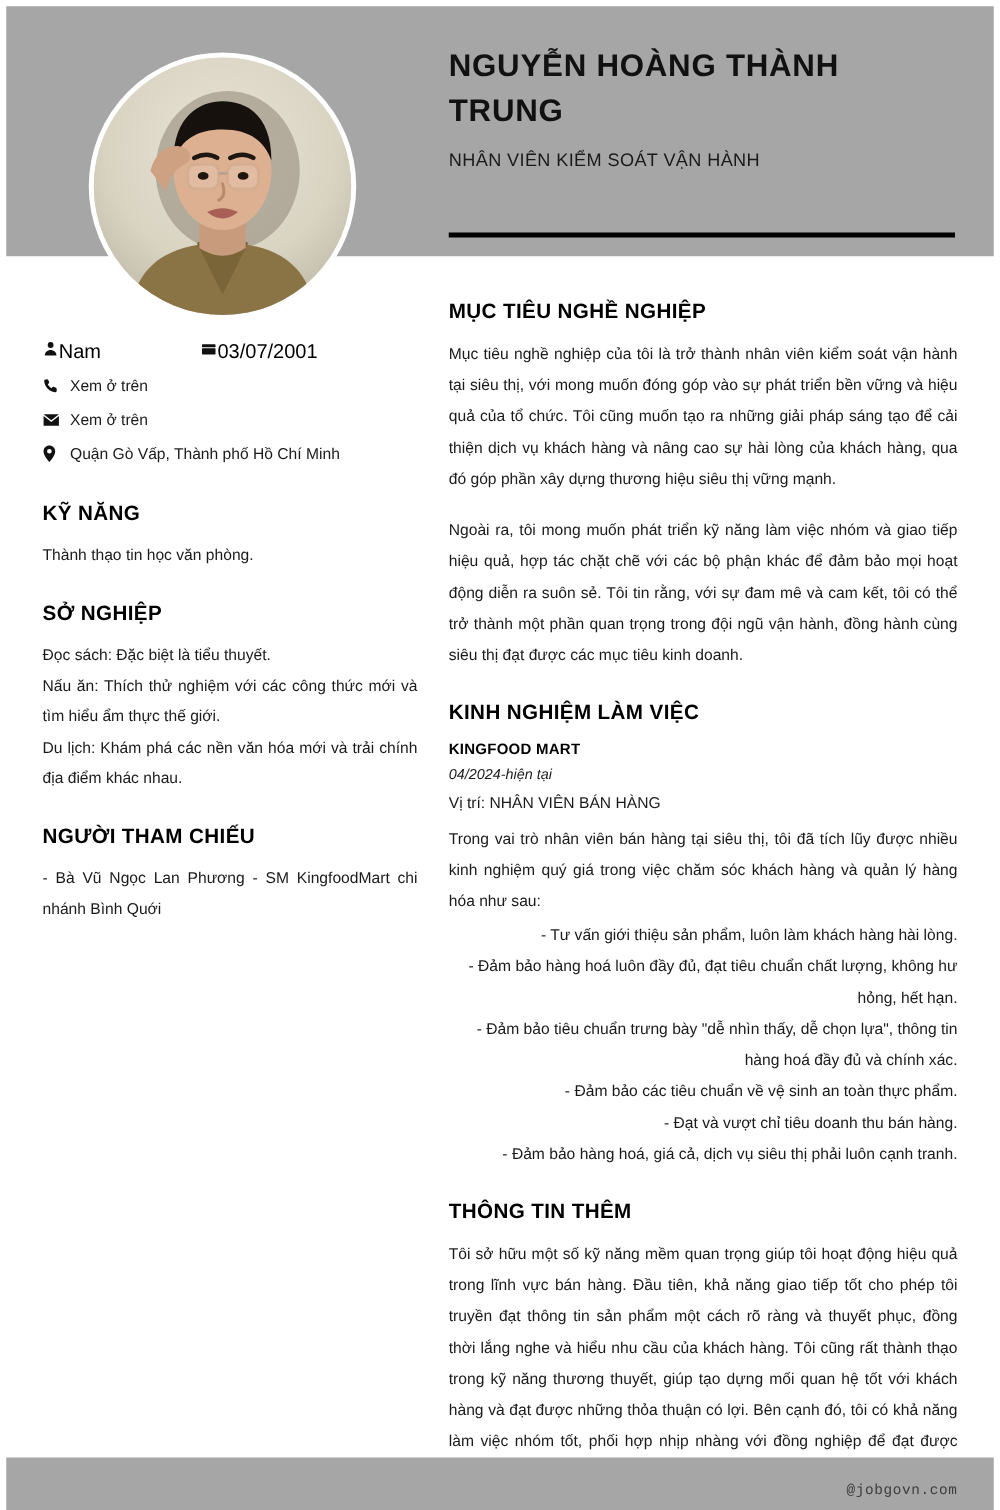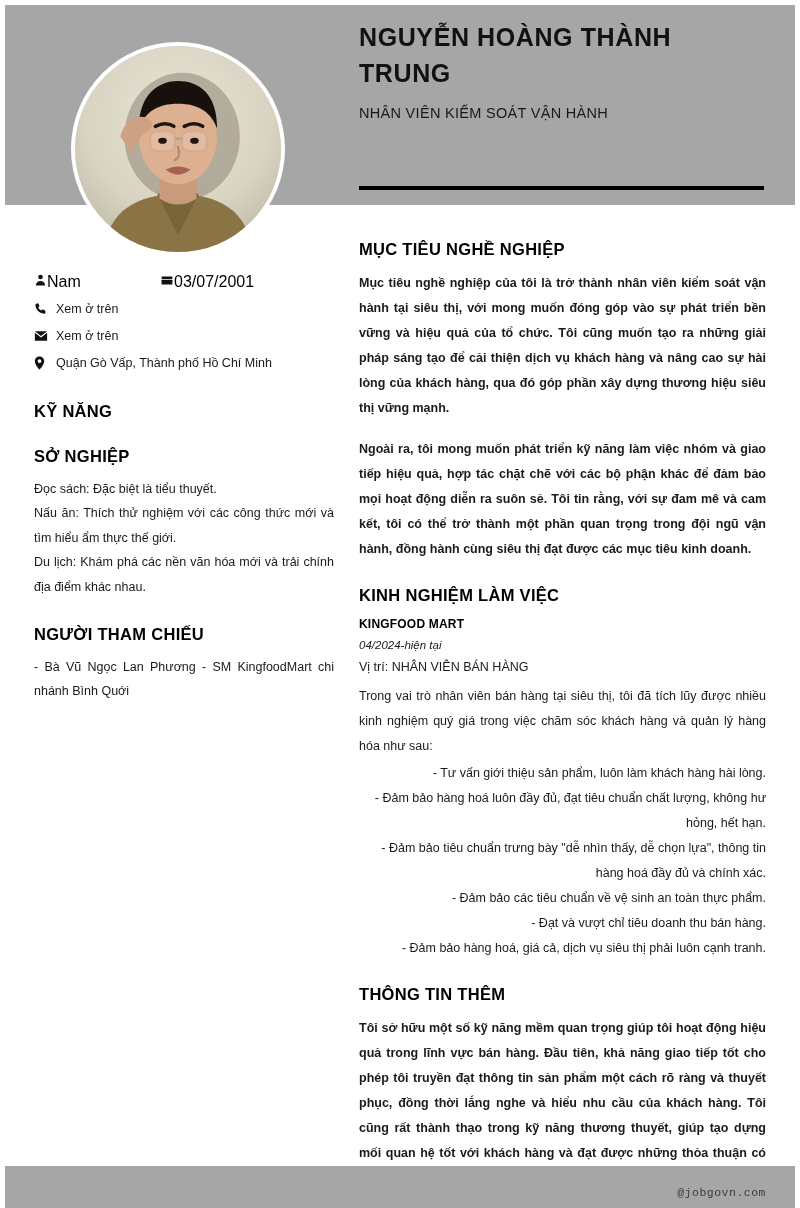--- a/index.html
+++ b/index.html
@@ -48,21 +48,21 @@
     overflow: hidden;
     position: relative;
     background: #ded9cc;
   }
   .photo svg { display: block; width: 100%; height: 100%; }
 
   
   .header-text {
     position: absolute;
     left: 359px;
-    top: 20px;
+    top: 36px;
     width: 410px;
     z-index: 3;
   }
   .cand-name {
     font-size: 25px;
     font-weight: bold;
     letter-spacing: .6px;
     color: #111111;
     line-height: 1.42;
   }
@@ -147,21 +147,20 @@
     color: #000000;
     letter-spacing: .3px;
     margin-bottom: 12px;
   }
   .sec-block { margin-bottom: 24px; }
   .body-text {
     font-size: 12.5px;
     color: #1a1a1a;
     line-height: 2.0;
     text-align: justify;
-    font-weight: bold;
   }
   .body-text p { margin: 0 0 16px 0; }
   .body-text p:last-child { margin-bottom: 0; }
 
   .job-company {
     font-size: 12px;
     font-weight: bold;
     color: #000000;
     letter-spacing: .2px;
     margin-bottom: 8px;
@@ -315,20 +314,23 @@
           <svg width="11" height="14" viewBox="0 0 18 24" fill="#111111">
               <path d="M9 .8C4.6.8 1 4.4 1 8.8c0 6 8 14.4 8 14.4s8-8.4 8-14.4c0-4.4-3.6-8-8-8zm0 11a3.2 3.2 0 1 1 0-6.4 3.2 3.2 0 0 1 0 6.4z"></path>
             </svg>
         </span>
         <span class="txt">Quận Gò Vấp, Thành phố Hồ Chí Minh</span>
       </div>
 
     </div>
 
     <div class="side-head">KỸ NĂNG</div>
+    <div class="side-text">
+      <p>Thành thạo tin học văn phòng.</p>
+    </div>
 
     <div class="side-head">SỞ NGHIỆP</div>
     <div class="side-text">
       <p>Đọc sách: Đặc biệt là tiểu thuyết.</p>
       <p>Nấu ăn: Thích thử nghiệm với các công thức mới và tìm hiểu ẩm thực thế giới.</p>
       <p>Du lịch: Khám phá các nền văn hóa mới và trải chính địa điểm khác nhau.</p>
     </div>
 
     <div class="side-head">NGƯỜI THAM CHIẾU</div>
     <div class="side-text">

